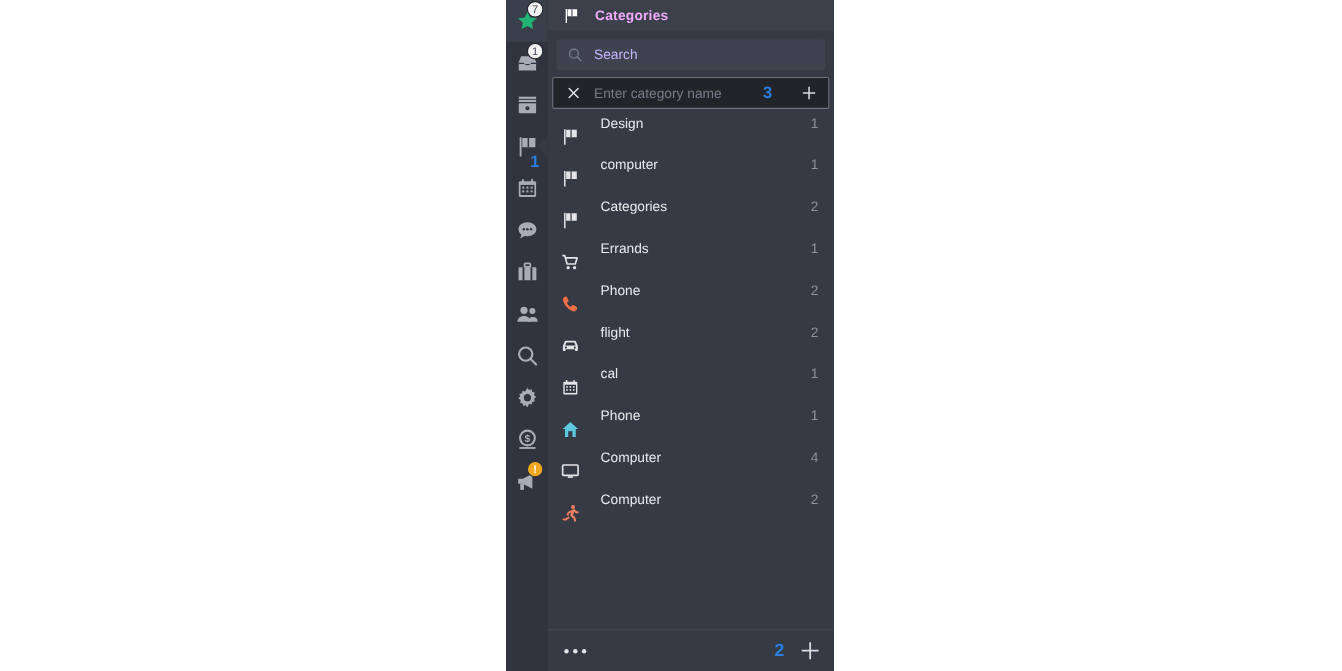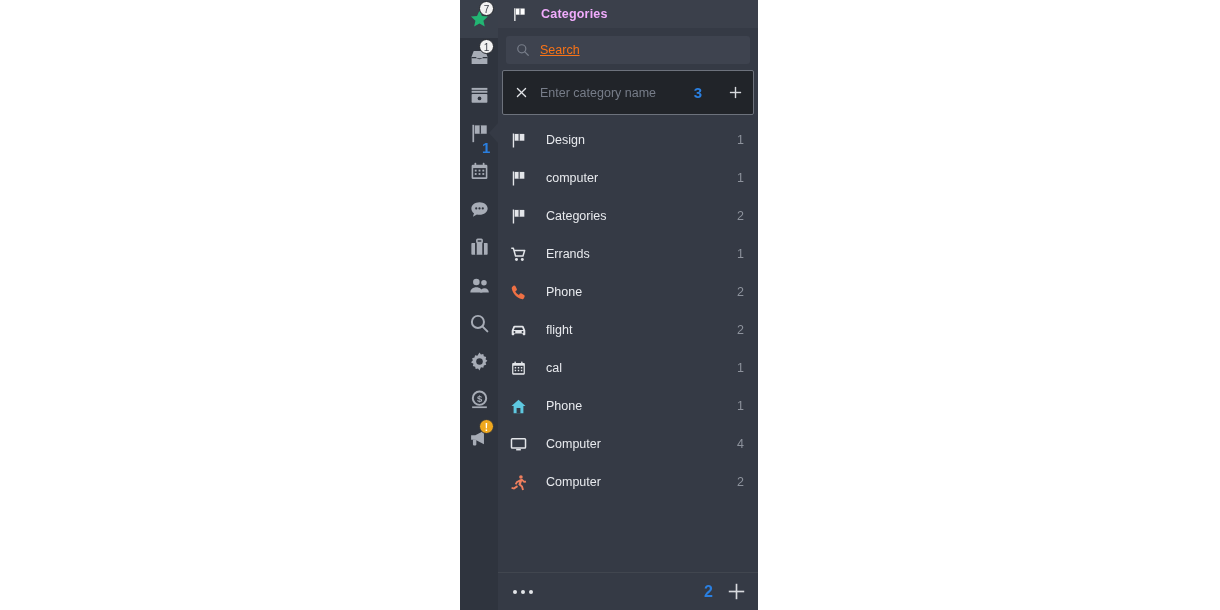--- a/index.html
+++ b/index.html
@@ -126,30 +126,29 @@
     height: 28px;
     background: #3e434f;
     border-radius: 3px;
     display: flex;
     align-items: center;
     padding: 0 10px;
     box-sizing: border-box;
   }
   .search-box .s-icon { margin-right: 10px; display: flex; }
   .search-box .s-ph {
-    color: #f97316;
+    color: #c4b5fd;
     font-size: 12.5px;
-    text-decoration: underline;
   }
 
   .newcat-wrap {
     padding: 0 4px 0 4px;
   }
   .newcat {
-    height: 45px;
+    height: 29px;
     background: #212429;
     border: 1px solid #6d727c;
     border-radius: 2px;
     display: flex;
     align-items: center;
     padding: 0 10px 0 12px;
     box-sizing: border-box;
   }
   .newcat .nc-x { display: flex; margin-right: 12px; cursor: pointer; }
   .newcat .nc-ph {
@@ -166,21 +165,20 @@
   .newcat .nc-plus { display: flex; }
 
   .cat-list {
     flex: 1;
     overflow: hidden;
     padding-top: 6px;
   }
   .cat-row {
     height: 38px;
     display: flex;
-    align-items: center;
     padding: 0 14px 0 12px;
     box-sizing: border-box;
   }
   .cat-row .c-icon {
     width: 20px;
     display: flex;
     align-items: center;
     justify-content: flex-start;
     margin-right: 16px;
   }

